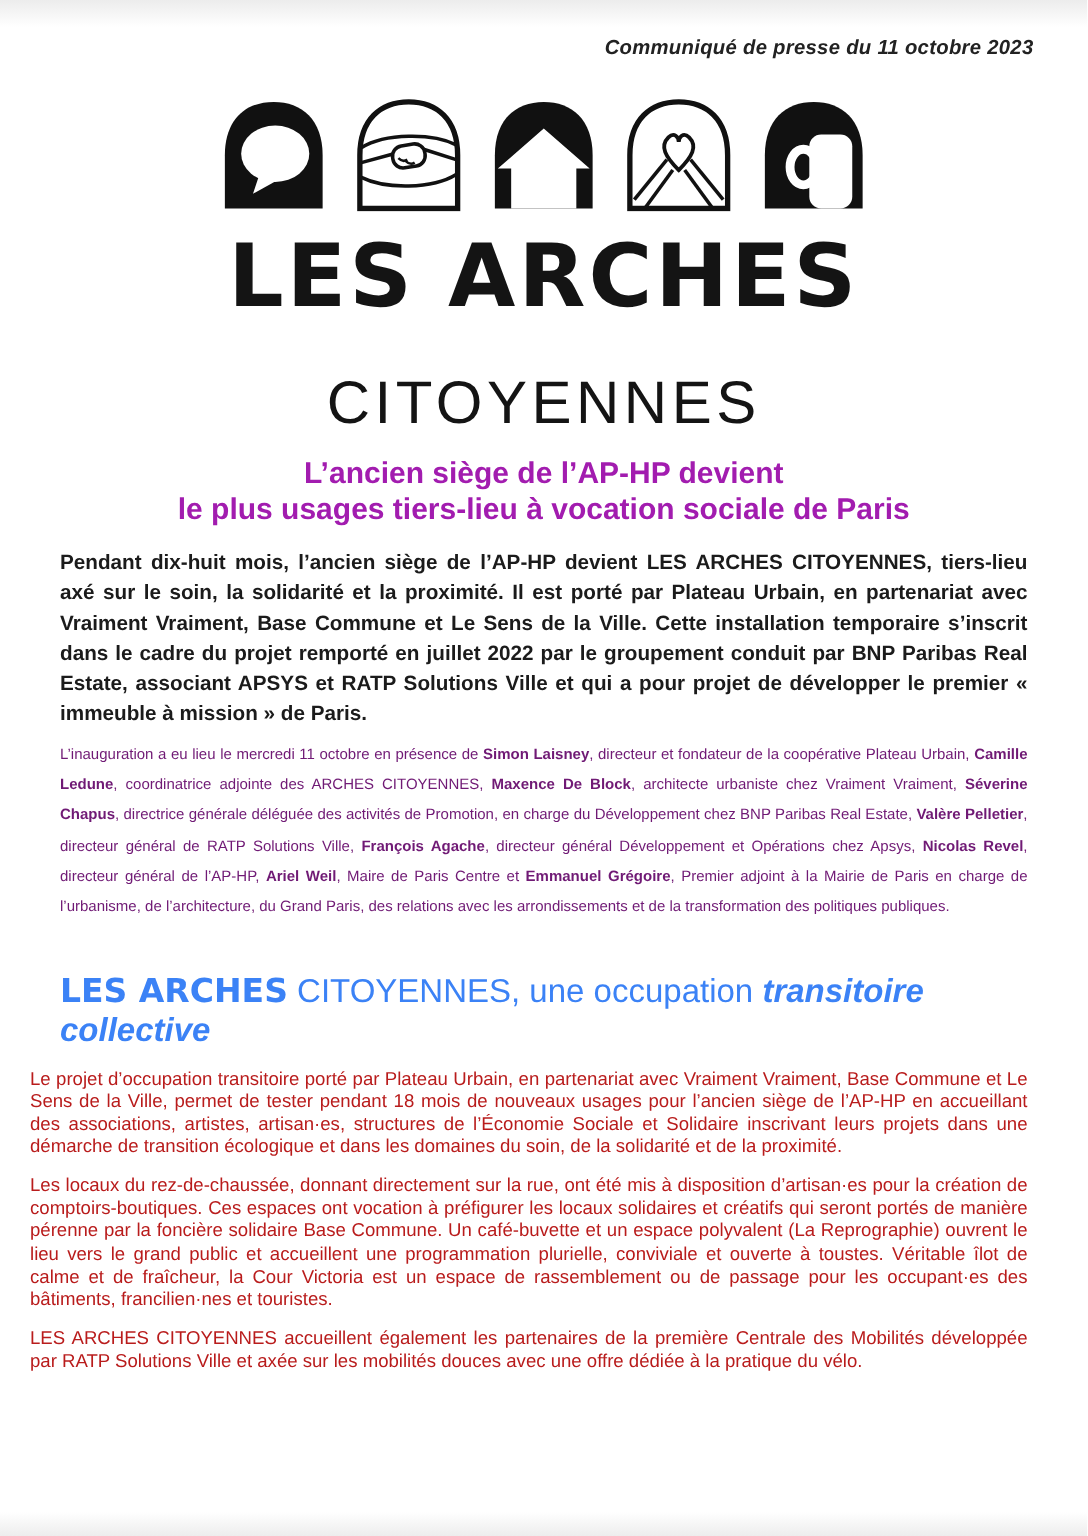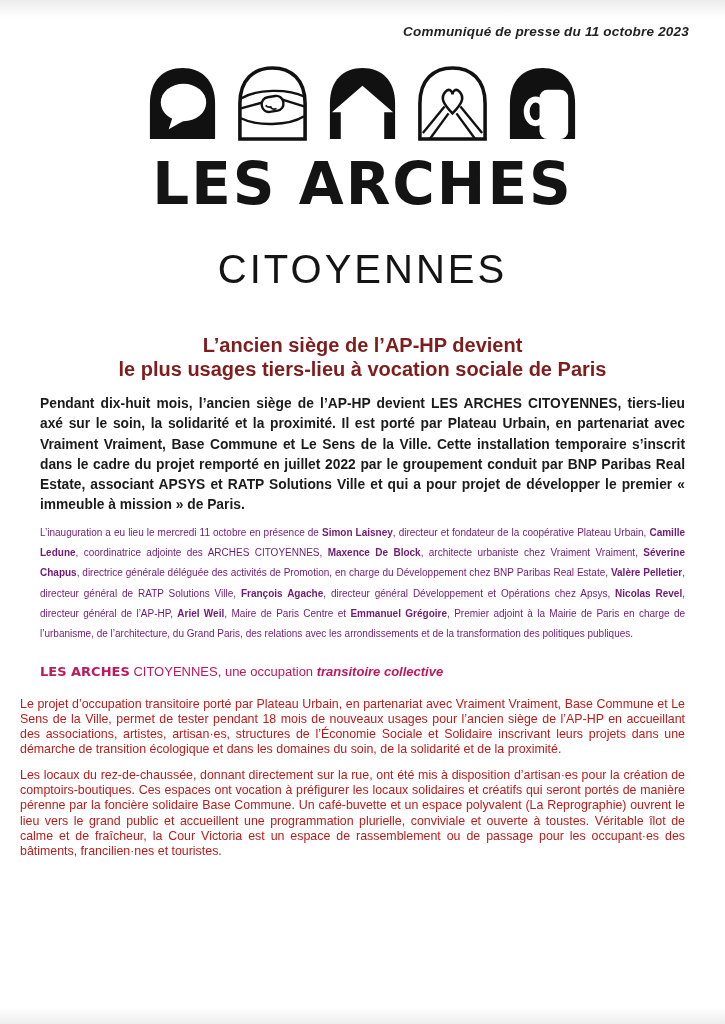--- a/index.html
+++ b/index.html
@@ -38,38 +38,38 @@
     font-family:"DejaVu Sans","Liberation Sans",sans-serif;
     font-weight:800; font-size:58px; line-height:64px;
     letter-spacing:2px; color:#141414;
   }
   .wordmark-2 {
     margin-top:21px; text-align:center;
     font-weight:400; font-size:40px; line-height:64px;
     letter-spacing:3px; color:#141414;
   }
   .headline {
-    margin-top:33px; text-align:center;
+    margin-top:4px; text-align:center;
     font-weight:700; font-size:20px; line-height:23.5px;
-    color:#7f1d1d;
+    color:#a21caf;
   }
   .p-lead {
     margin:13px 40px 0 40px;
     font-weight:700; font-size:13.8px; line-height:20.3px;
     text-align:justify; color:#1b1b1b;
   }
   .p-body {
     margin:7px 40px 0 40px;
     font-weight:400; font-size:10px; line-height:20.3px;
     text-align:justify; color:#701a75;
   }
   .section-heading {
-    margin:14px 40px 0 40px;
-    font-weight:400; font-size:13px; line-height:25px;
-    color:#be185d;
+    margin:32px 40px 0 40px;
+    font-weight:400; font-size:22px; line-height:25px;
+    color:#3b82f6;
   }
   .p-small {
     margin:13px 40px 0 20px;
     font-weight:400; font-size:12.4px; line-height:15.3px;
     text-align:justify; color:#b91c1c;
   }
   .p-small + .p-small { margin-top:10px; }
   .b { font-weight:700; }
   .i { font-style:italic; }
   .xb { font-weight:800; font-family:"DejaVu Sans","Liberation Sans",sans-serif; }
@@ -132,15 +132,16 @@
   <p class="p-lead">Pendant dix-huit mois, l’ancien siège de l’AP-HP devient LES ARCHES CITOYENNES, tiers-lieu axé sur le soin, la solidarité et la proximité. Il est porté par Plateau Urbain, en partenariat avec Vraiment Vraiment, Base Commune et Le Sens de la Ville. Cette installation temporaire s’inscrit dans le cadre du projet remporté en juillet 2022 par le groupement conduit par BNP Paribas Real Estate, associant APSYS et RATP Solutions Ville et qui a pour projet de développer le premier « immeuble à mission » de Paris.</p>
 
   <p class="p-body"><span>L’inauguration a eu lieu le mercredi 11 octobre en présence de </span><span class="b">Simon Laisney</span><span>, directeur et fondateur de la coopérative Plateau Urbain, </span><span class="b">Camille Ledune</span><span>, coordinatrice adjointe des ARCHES CITOYENNES, </span><span class="b">Maxence De Block</span><span>, architecte urbaniste chez Vraiment Vraiment, </span><span class="b">Séverine Chapus</span><span>, directrice générale déléguée des activités de Promotion, en charge du Développement chez BNP Paribas Real Estate, </span><span class="b">Valère Pelletier</span><span>, directeur général de RATP Solutions Ville, </span><span class="b">François Agache</span><span>, directeur général Développement et Opérations chez Apsys, </span><span class="b">Nicolas Revel</span><span>, directeur général de l’AP-HP, </span><span class="b">Ariel Weil</span><span>, Maire de Paris Centre et </span><span class="b">Emmanuel Grégoire</span><span>, Premier adjoint à la Mairie de Paris en charge de l’urbanisme, de l’architecture, du Grand Paris, des relations avec les arrondissements et de la transformation des politiques publiques.</span></p>
 
   <h2 class="section-heading"><span class="xb">LES ARCHES</span><span> CITOYENNES, une occupation </span><span class="b i">transitoire collective</span></h2>
 
   <p class="p-small">Le projet d’occupation transitoire porté par Plateau Urbain, en partenariat avec Vraiment Vraiment, Base Commune et Le Sens de la Ville, permet de tester pendant 18 mois de nouveaux usages pour l’ancien siège de l’AP-HP en accueillant des associations, artistes, artisan·es, structures de l’Économie Sociale et Solidaire inscrivant leurs projets dans une démarche de transition écologique et dans les domaines du soin, de la solidarité et de la proximité.</p>
 
   <p class="p-small">Les locaux du rez-de-chaussée, donnant directement sur la rue, ont été mis à disposition d’artisan·es pour la création de comptoirs-boutiques. Ces espaces ont vocation à préfigurer les locaux solidaires et créatifs qui seront portés de manière pérenne par la foncière solidaire Base Commune. Un café-buvette et un espace polyvalent (La Reprographie) ouvrent le lieu vers le grand public et accueillent une programmation plurielle, conviviale et ouverte à toustes. Véritable îlot de calme et de fraîcheur, la Cour Victoria est un espace de rassemblement ou de passage pour les occupant·es des bâtiments, francilien·nes et touristes.</p>
 
+  <p class="p-small">LES ARCHES CITOYENNES accueillent également les partenaires de la première Centrale des Mobilités développée par RATP Solutions Ville et axée sur les mobilités douces avec une offre dédiée à la pratique du vélo.</p>
 
   <div class="bottom-shade"></div>
 </div>
 
 </body></html>

